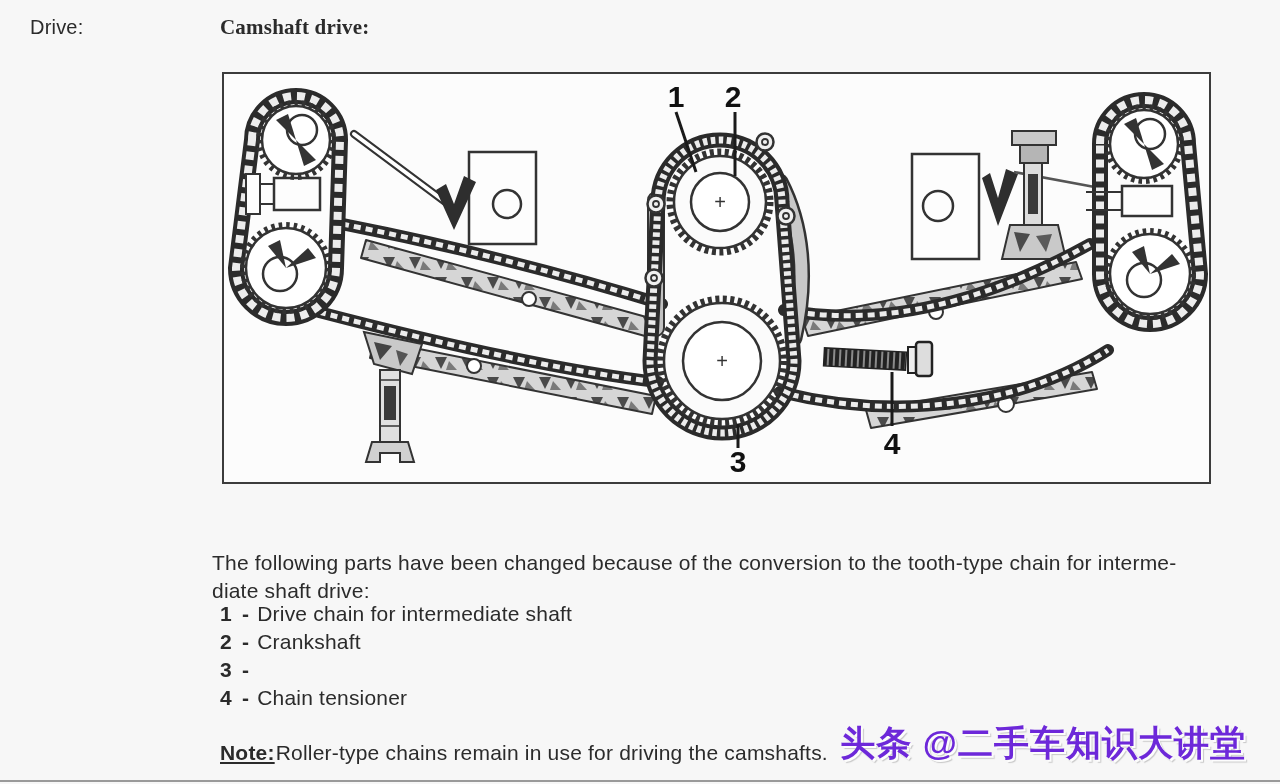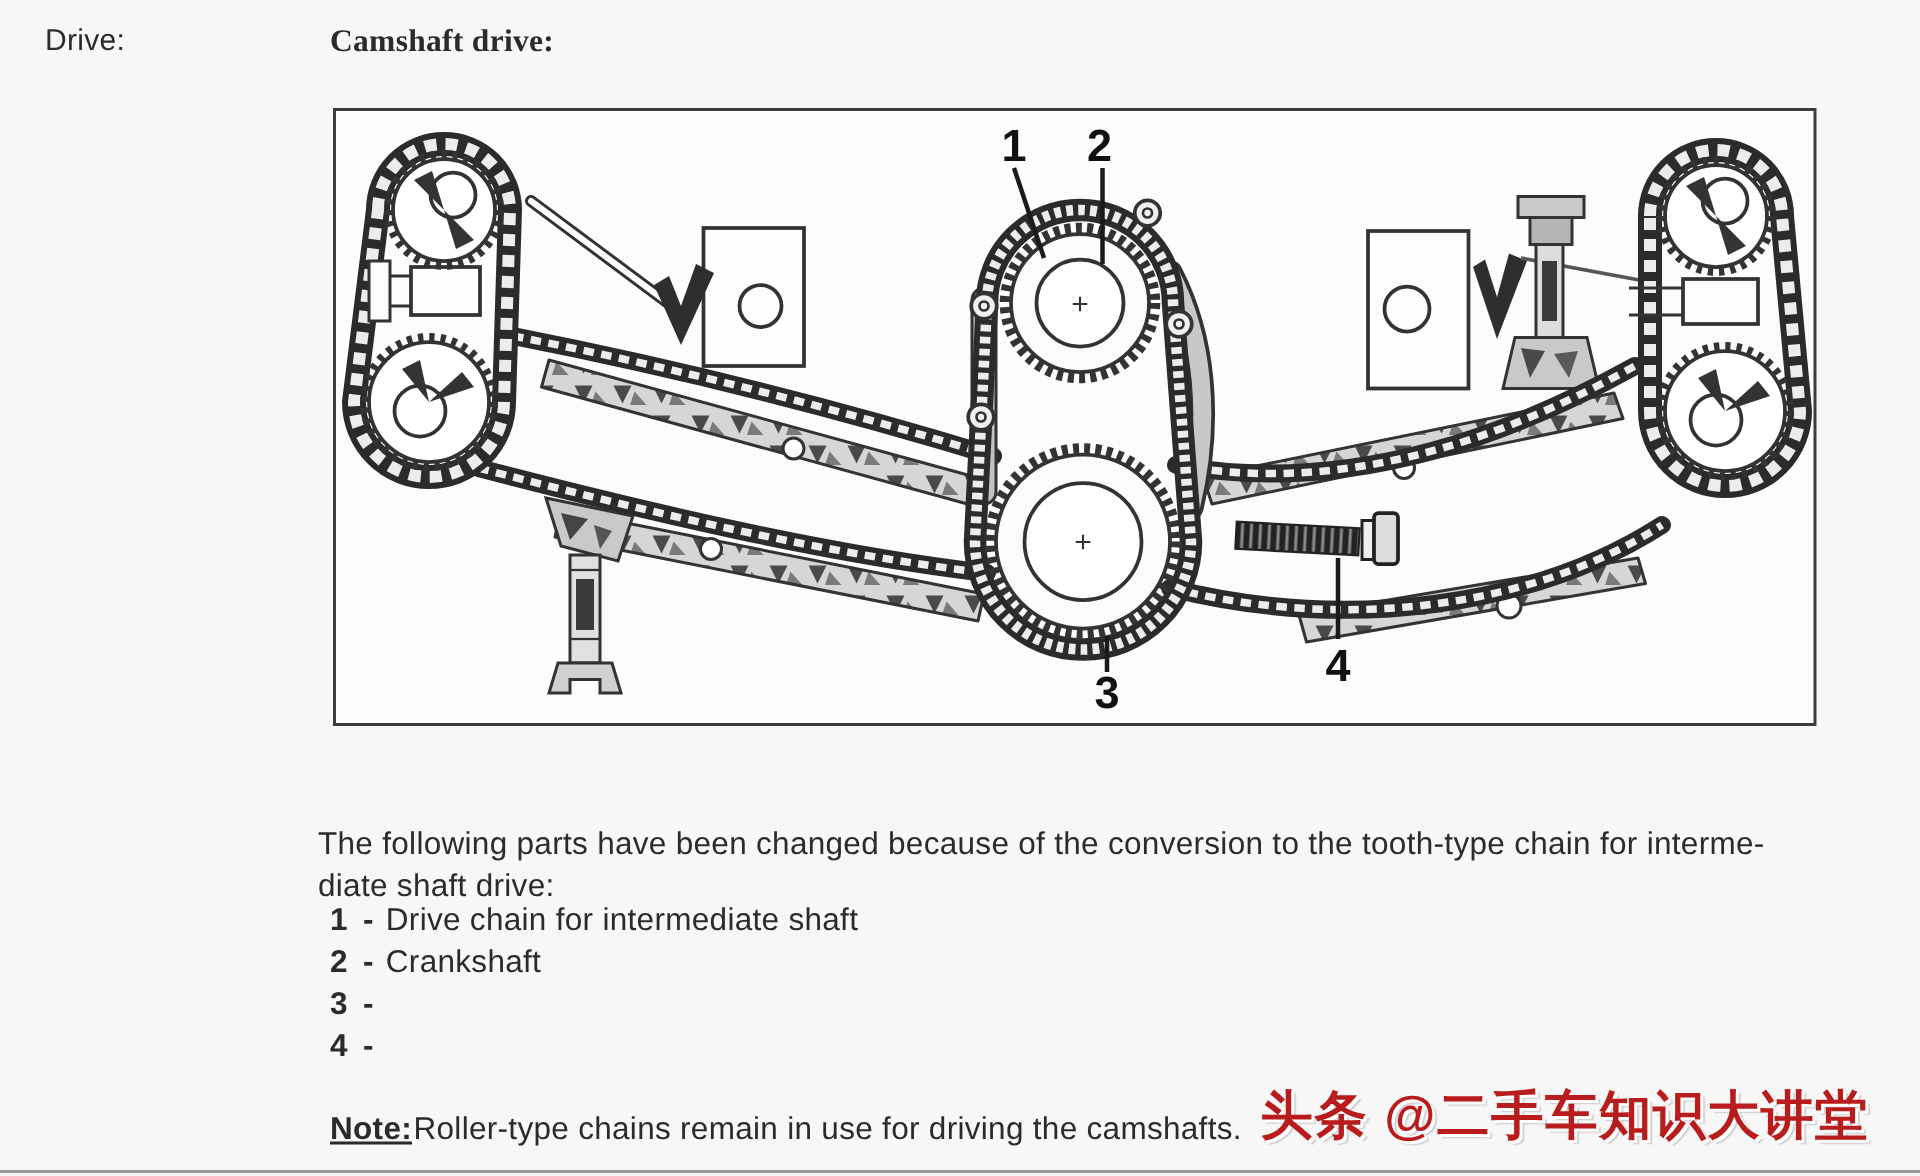--- a/index.html
+++ b/index.html
@@ -17,21 +17,21 @@
   }
   .body-text{font-size:21px;letter-spacing:.2px;line-height:28px;white-space:nowrap;}
   .intro{left:212px;top:517px;margin-top:32px;}
   .legend{left:220px;top:600px;}
   .legend-row{display:flex;align-items:baseline;line-height:28px;}
   .legend-num{font-weight:bold;min-width:15px;}
   .legend-sep{font-weight:bold;margin:0 8px 0 7px;}
   .note{left:220px;top:739px;}
   .note-label{font-weight:bold;margin-right:1px;text-decoration:underline;}
   .watermark{
-    right:34px;top:720px;font-size:35px;font-weight:bold;color:#b91c1c;
+    right:34px;top:720px;font-size:35px;font-weight:bold;color:#6d28d9;
     letter-spacing:1px;white-space:nowrap;
     text-shadow:2px 2px 0 #fdfdfd, 3px 3px 1px rgba(60,60,60,.25);
     font-family:sans-serif;
   }
   .bottom-rule{left:0;top:780px;width:1280px;height:2px;background:#9a9a9a;}
   
   .ch-o{fill:none;stroke:#2b2b2b;stroke-linecap:round;}
   .ch-i{fill:none;stroke:#ececec;stroke-linecap:butt;}
   .teeth{fill:none;stroke:#333;}
   .rail{stroke:#333;stroke-width:2;stroke-linejoin:round;}
@@ -250,20 +250,21 @@
     <span class="legend-sep">-</span>
     <span>Crankshaft</span>
   </div>
   <div class="legend-row">
     <span class="legend-num">3</span>
     <span class="legend-sep">-</span>
   </div>
   <div class="legend-row">
     <span class="legend-num">4</span>
     <span class="legend-sep">-</span>
+    <span>Chain tensioner</span>
   </div>
 </div>
 
 <div class="abs body-text note">
   <span class="note-label">Note:</span><span>Roller-type chains remain in use for driving the camshafts.</span>
 </div>
 
 <div class="abs watermark">头条 @二手车知识大讲堂</div>
 
 <div class="abs bottom-rule"></div>

